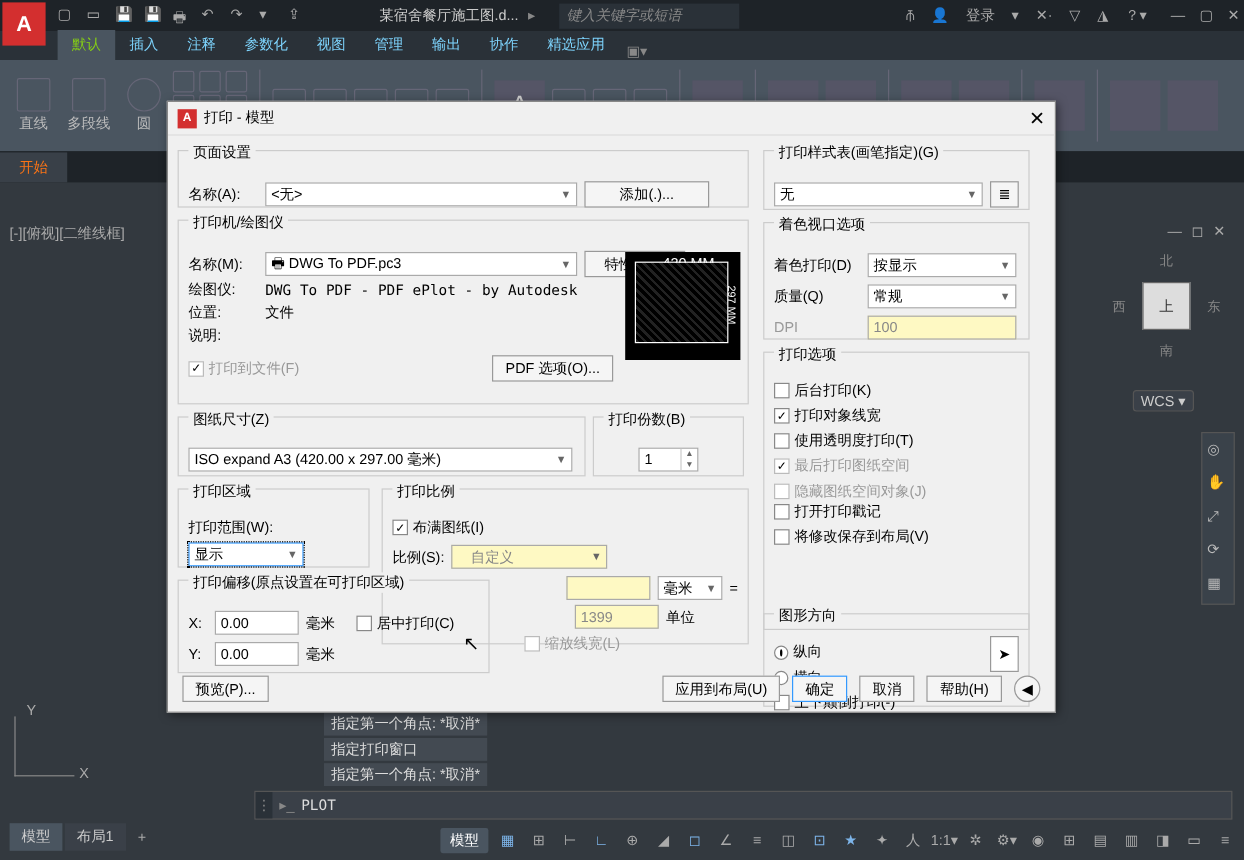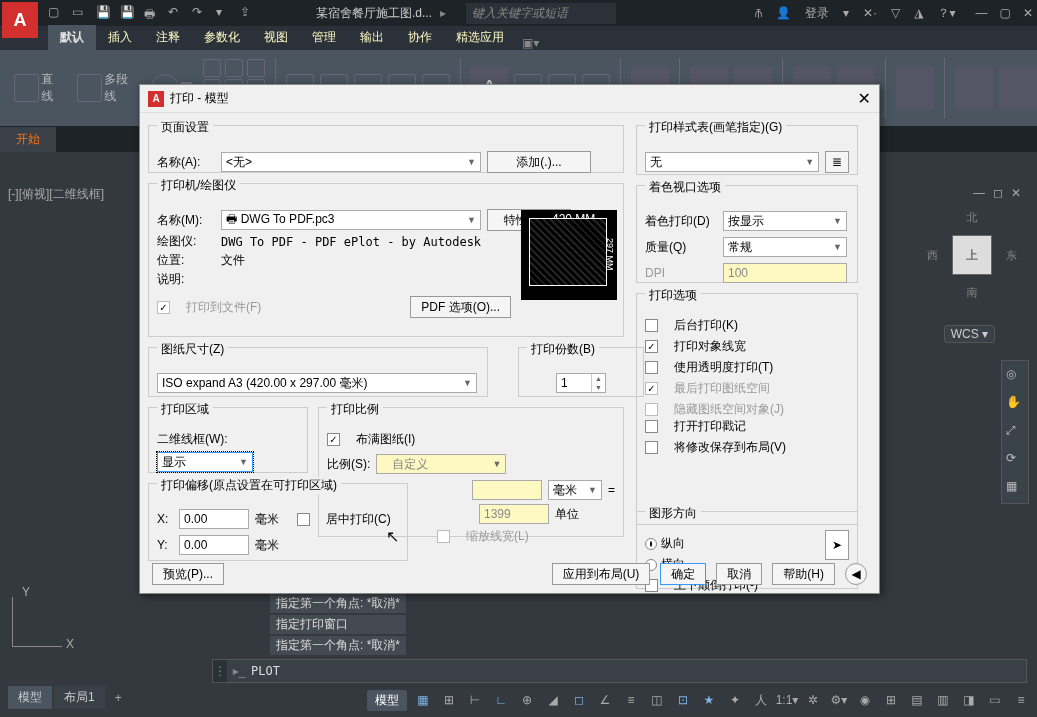--- a/index.html
+++ b/index.html
@@ -6,24 +6,24 @@
 body { background: #33393f; color: #ccc; width: 1037px; height: 717px; overflow: hidden; position: relative; }
 .titlebar { height: 26px; background: #1e2328; display: flex; align-items: center; padding: 0 4px; }
 .app-icon { width: 36px; height: 36px; background: #d32f2f; color: #fff; font-weight: bold; font-size: 18px; display: flex; align-items: center; justify-content: center; position: absolute; top: 2px; left: 2px; z-index: 5; }
 .qat { display: flex; gap: 8px; margin-left: 44px; }
 .qat-icon { width: 16px; height: 16px; color: #aaa; }
 .doc-title { margin-left: 60px; color: #ccc; }
 .searchbox { margin-left: 20px; background: #2a3138; padding: 2px 6px; color: #888; font-style: italic; width: 150px; }
 .login-area { margin-left: auto; display: flex; gap: 14px; align-items: center; color: #aaa; }
 .winbtns { display: flex; gap: 12px; margin-left: 20px; color: #aaa; }
 .ribbon-tabs { height: 24px; background: #2a3138; display: flex; align-items: flex-end; padding-left: 48px; gap: 0; }
-.ribbon-tab { padding: 4px 12px; color: #fef9c3; cursor: pointer; }
-.ribbon-tab.active { background: #4a5560; color: #e5e5e5; font-weight: bold; }
+.ribbon-tab { padding: 4px 12px; color: #7dd3fc; cursor: pointer; }
+.ribbon-tab.active { background: #4a5560; color: #84cc16; }
 .ribbon-body { height: 76px; background: #4a5560; display: flex; align-items: center; padding-left: 10px; gap: 6px; }
-.ribbon-panel { display: flex; flex-direction: row; align-items: center; color: #bbb; gap: 2px; height: 100%; justify-content: center; padding: 0 4px; }
+.ribbon-panel { display: flex; flex-direction: column; align-items: center; color: #bbb; gap: 2px; height: 100%; justify-content: center; padding: 0 4px; }
 .ribbon-icon { width: 28px; height: 28px; border: 1px solid #667; border-radius: 2px; }
 .ribbon-big { width: 42px; height: 42px; background: #556; }
 .ribbon-sep { width: 1px; height: 60px; background: #667; margin: 0 4px; }
 .panel-label { font-size: 11px; color: #aaa; border-top: 1px solid #667; padding-top: 2px; }
 .filetabs { height: 26px; background: #1e2328; display: flex; align-items: center; }
 .filetab { padding: 4px 16px; color: #f97316; background: #2a3138; }
 .filetab.active { background: #394048; }
 .viewport-label { position: absolute; top: 186px; left: 8px; color: #aaa; }
 .viewport-btns { position: absolute; top: 186px; right: 16px; display: flex; gap: 8px; color: #aaa; }
 .viewcube-wrap { position: absolute; top: 210px; right: 20px; width: 90px; height: 90px; display: flex; align-items: center; justify-content: center; }
@@ -54,21 +54,21 @@
 .dlg-a { width: 16px; height: 16px; background: #d32f2f; color: #fff; font-size: 10px; font-weight: bold; display: flex; align-items: center; justify-content: center; margin-right: 6px; }
 .dlg-close { margin-left: auto; font-size: 16px; }
 .dlg-body { position: relative; padding: 8px 12px; height: calc(100% - 28px); }
 .grp { border: 1px solid #ccc; padding: 6px 8px 8px; position: absolute; }
 .grp-title { position: relative; top: -13px; background: #f0f0f0; padding: 0 4px; display: inline-block; }
 .row { display: flex; align-items: center; gap: 6px; margin-top: 2px; }
 .lbl { min-width: 58px; }
 .sel, .inp { border: 1px solid #aaa; background: #fff; height: 20px; padding: 0 4px; display: flex; align-items: center; justify-content: space-between; }
 .sel .caret { font-size: 9px; color: #666; }
 .btn { border: 1px solid #999; background: #f5f5f5; padding: 2px 10px; height: 22px; display: inline-flex; align-items: center; }
-.chk { display: flex; align-items: center; gap: 16px; }
+.chk { display: flex; align-items: center; gap: 4px; }
 .chk-box { width: 13px; height: 13px; border: 1px solid #888; background: #fff; display: flex; align-items: center; justify-content: center; font-size: 10px; color: #000; }
 .chk-box.checked::after { content: "✓"; }
 .chk.disabled { color: #999; }
 .chk.disabled .chk-box { border-color: #bbb; }
 .rad { display: flex; align-items: center; gap: 4px; }
 .rad-circ { width: 12px; height: 12px; border: 1px solid #888; border-radius: 50%; background: #fff; display: flex; align-items: center; justify-content: center; }
 .rad-circ.sel::after { content: ""; width: 6px; height: 6px; background: #000; border-radius: 50%; }
 .preview-box { width: 96px; height: 90px; background: #000; position: absolute; }
 .preview-inner { position: absolute; inset: 8px 10px 14px 8px; background: repeating-linear-gradient(45deg,#222,#222 2px,#000 2px,#000 5px); border: 1px solid #fff; }
 .dim-txt { position: absolute; color: #fff; font-size: 9px; }
@@ -328,34 +328,34 @@
     </div>
 
     <div class="grp" style="left:8px; top:234px; width:340px; height:50px;">
       <span class="grp-title">图纸尺寸(Z)</span>
       <div class="sel" style="width:320px;margin-top:2px;">
           <span>ISO expand A3 (420.00 x 297.00 毫米)</span>
           <span class="caret">▼</span>
         </div>
     </div>
 
-    <div class="grp" style="left:378px; top:234px; width:126px; height:50px;">
+    <div class="grp" style="left:354px; top:234px; width:126px; height:50px;">
       <span class="grp-title">打印份数(B)</span>
       <div class="spin" style="margin:2px auto 0;">
           <div class="spin-val">1</div>
           <div class="spin-btns">
             <div>▲</div>
             <div>▼</div>
           </div>
         </div>
     </div>
 
     <div class="grp" style="left:8px; top:294px; width:160px; height:66px;">
       <span class="grp-title">打印区域</span>
-      <div style="margin-top:0px;">二维线框(W):</div>
+      <div style="margin-top:0px;">打印范围(W):</div>
       <div class="sel focus" style="width:96px;margin-top:4px;">
           <span>显示</span>
           <span class="caret">▼</span>
         </div>
     </div>
 
     <div class="grp" style="left:178px; top:294px; width:306px; height:130px;">
       <span class="grp-title">打印比例</span>
       <div class="chk">
           <div class="chk-box checked"></div>

